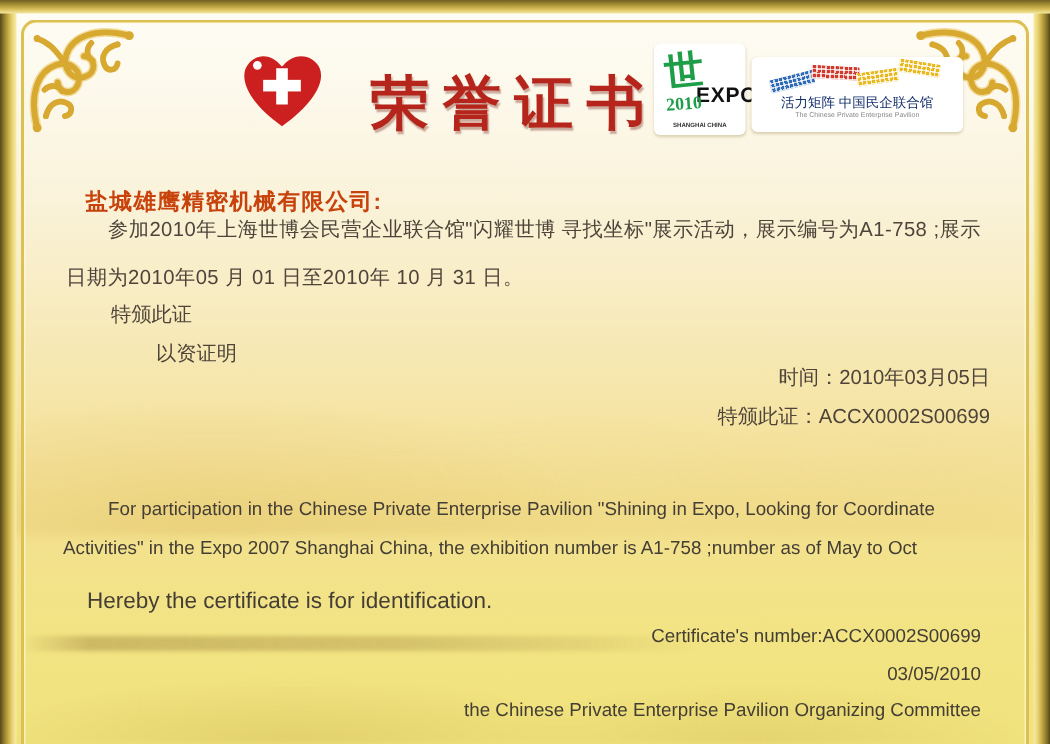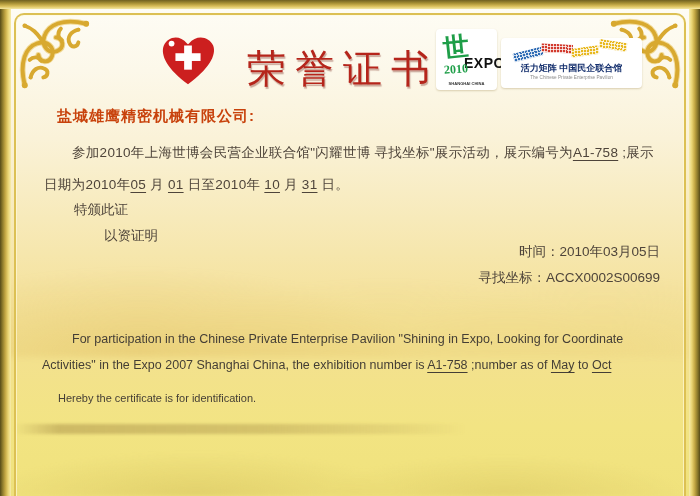--- a/index.html
+++ b/index.html
@@ -27,21 +27,21 @@
       radial-gradient(38% 75% at 86% 92%, rgba(233,206,120,.30), rgba(233,206,120,0) 75%);}
   .streak{position:absolute;left:14px;top:424px;width:452px;height:10px;z-index:1;border-radius:6px;filter:blur(1.5px);
     background:linear-gradient(90deg, rgba(146,117,52,0) 0%, rgba(146,117,52,.38) 10%, rgba(146,117,52,.30) 55%, rgba(146,117,52,.12) 85%, rgba(146,117,52,0) 100%);}
   .hills-bottom{position:absolute;left:0;right:0;bottom:0;height:48px;z-index:1;filter:blur(2px);
     background:
       radial-gradient(42% 130% at 28% 100%, rgba(208,188,88,.45), rgba(208,188,88,0) 70%),
       radial-gradient(36% 115% at 72% 100%, rgba(208,188,88,.38), rgba(208,188,88,0) 72%);}
   
   .heart-logo{position:absolute;left:159px;top:32px;width:58px;height:56px;z-index:10;}
   .cert-title{position:absolute;left:247px;top:42px;z-index:10;
-    font-size:39px;font-weight:normal;letter-spacing:9px;color:#b5251b;
+    font-size:39px;font-weight:bold;letter-spacing:9px;color:#b5251b;
     font-family:"Liberation Serif","DejaVu Serif",serif;
     text-shadow:1px 2px 1px rgba(110,20,8,.35);white-space:nowrap;}
   .logo-box{position:absolute;background:#fff;border-radius:4px;z-index:10;
     box-shadow:0 1px 2px rgba(120,90,20,.25);}
   .expo-box{left:436px;top:29px;width:61px;height:61px;}
   .expo-glyph{position:absolute;left:7px;top:1px;font-size:26px;font-weight:bold;color:#1e9e48;
     transform:rotate(-6deg);font-family:"Liberation Serif","DejaVu Serif",serif;}
   .expo-word{position:absolute;left:28px;top:26px;font-size:14px;font-weight:bold;color:#111;letter-spacing:.5px;}
   .expo-year{position:absolute;left:8px;top:33px;font-size:12px;font-weight:bold;color:#1e9e48;
     transform:rotate(-4deg);font-family:"Liberation Serif","DejaVu Serif",serif;}
@@ -49,35 +49,35 @@
     transform:scale(.68);transform-origin:center;color:#333;white-space:nowrap;font-weight:bold;}
   .pav-box{left:501px;top:38px;width:141px;height:50px;}
   .mosaic{position:absolute;height:9px;border-radius:1px;
     background-image:
       repeating-linear-gradient(0deg, rgba(255,255,255,.75) 0 1px, transparent 1px 3px),
       repeating-linear-gradient(90deg, rgba(255,255,255,.75) 0 1px, transparent 1px 3px);}
   .mz-blue  {left:12px;top:12px;width:30px;background-color:#2f6cb5;transform:rotate(-14deg);}
   .mz-red   {left:40px;top:6px; width:32px;background-color:#d23a2e;transform:rotate(3deg);}
   .mz-yel1  {left:70px;top:9px; width:28px;background-color:#e8b81e;transform:rotate(-8deg);}
   .mz-yel2  {left:98px;top:3px; width:28px;background-color:#e8b81e;transform:rotate(9deg);}
-  .pav-cn{position:absolute;left:0;right:0;top:24px;text-align:center;font-size:9px;font-weight:bold;
+  .pav-cn{position:absolute;left:0;right:0;top:24px;text-align:center;font-size:9px;font-weight:normal;
     color:#15306e;white-space:nowrap;}
   .pav-en{position:absolute;left:0;right:0;top:37px;text-align:center;font-size:6px;
     transform:scale(.78);transform-origin:center top;color:#8a8a8a;white-space:nowrap;}
   
   .txt{position:absolute;z-index:10;color:#4e443a;}
-  .recipient{left:57px;top:107px;font-size:15px;font-weight:bold;color:#c8420c;letter-spacing:1px;}
+  .recipient{left:57px;top:125px;font-size:15px;font-weight:bold;color:#c8420c;letter-spacing:1px;}
   .cn-body{left:44px;right:38px;top:137px;font-size:13.5px;line-height:32px;text-indent:28px;letter-spacing:.3px;}
   .issue1{left:74px;top:201px;font-size:13.5px;}
   .issue2{left:104px;top:227px;font-size:13.5px;}
   .cn-right{right:40px;top:239px;text-align:right;font-size:13.5px;line-height:26px;}
   .en-body{left:42px;right:40px;top:326px;font-size:12.5px;line-height:26px;text-indent:30px;color:#443e35;}
-  .hereby{left:58px;top:392px;font-size:11px;color:#443e35;}
+  .hereby{left:58px;top:392px;font-size:15px;color:#443e35;}
   .en-right{right:46px;top:412px;text-align:right;font-size:12.5px;line-height:24.5px;color:#443e35;}
-  .u{text-decoration:underline;text-underline-offset:3px;}
+  .u{text-underline-offset:3px;}
 </style>
 </head>
 <body>
 
 <div class="certificate">
 
   <div class="mist"></div>
   <div class="streak"></div>
   <div class="hills-bottom"></div>
 
@@ -158,21 +158,26 @@
 
   <div class="txt recipient">盐城雄鹰精密机械有限公司:</div>
 
   <div class="txt cn-body"><span>参加2010年上海世博会民营企业联合馆"闪耀世博 寻找坐标"展示活动，展示编号为</span><span class="u">A1-758</span><span> ;展示日期为2010年</span><span class="u">05</span><span> 月 </span><span class="u">01</span><span> 日至2010年 </span><span class="u">10</span><span> 月 </span><span class="u">31</span><span> 日。</span></div>
 
   <div class="txt issue1">特颁此证</div>
   <div class="txt issue2">以资证明</div>
 
   <div class="txt cn-right">
     <div>时间：2010年03月05日</div>
-    <div>寻找坐标：ACCX0002S00699</div>
+    <div>特颁此证：ACCX0002S00699</div>
   </div>
 
   <div class="txt en-body"><span>For participation in the Chinese Private Enterprise Pavilion "Shining in Expo, Looking for Coordinate Activities" in the Expo 2007 Shanghai China, the exhibition number is </span><span class="u">A1-758</span><span> ;number as of </span><span class="u">May</span><span> to </span><span class="u">Oct</span></div>
 
   <div class="txt hereby">Hereby the certificate is for identification.</div>
 
+  <div class="txt en-right">
+    <div>Certificate's number:ACCX0002S00699</div>
+    <div>03/05/2010</div>
+    <div>the Chinese Private Enterprise Pavilion Organizing Committee</div>
+  </div>
 
 </div>
 
 </body></html>

